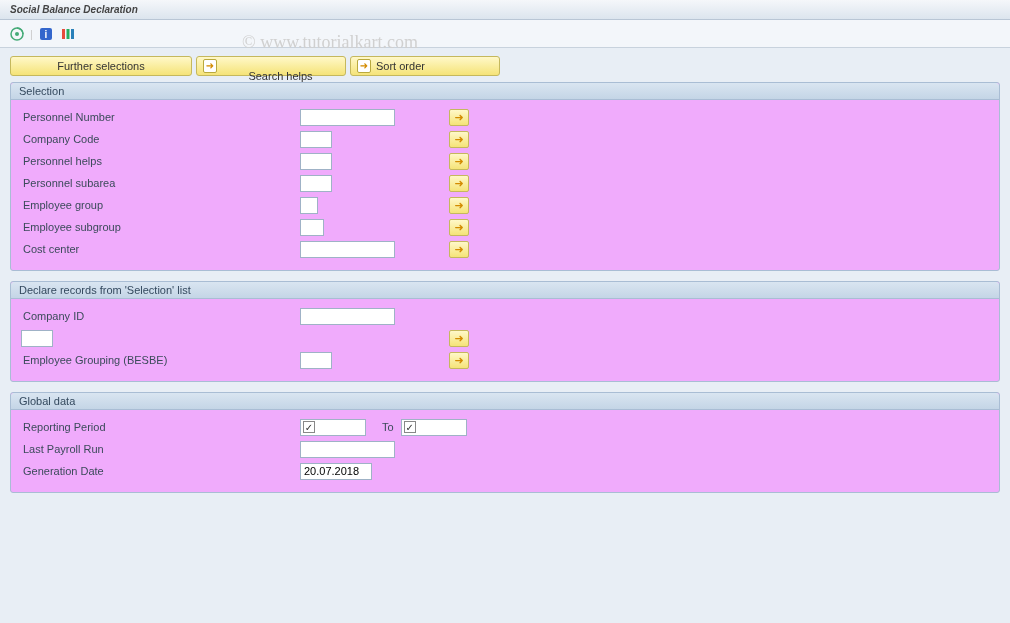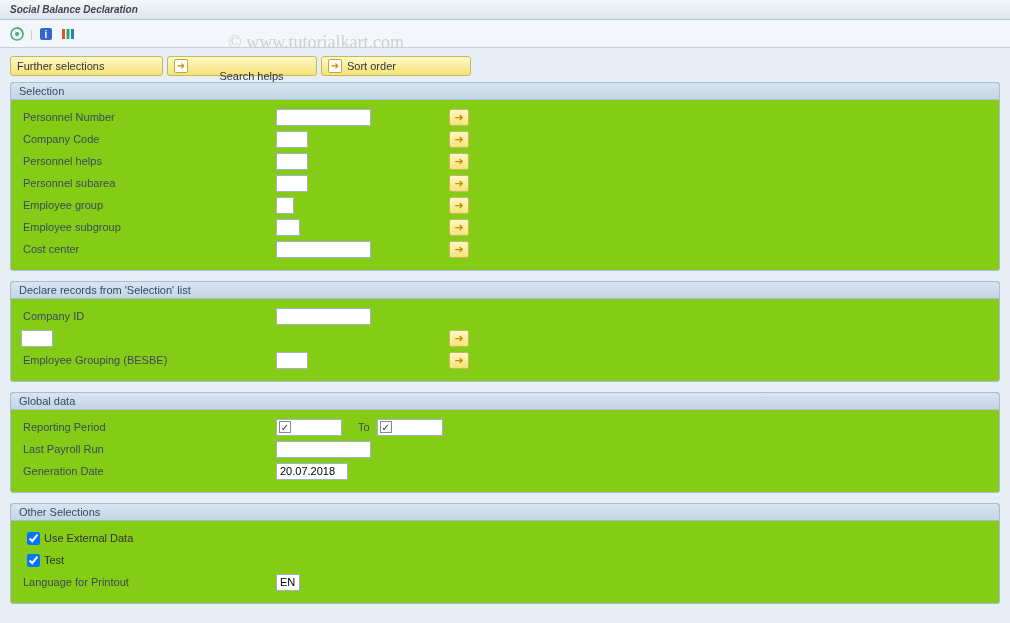--- a/index.html
+++ b/index.html
@@ -32,21 +32,21 @@
     height: 28px;
   }
   .toolbar-strip .ico {
     width: 18px; height: 18px;
     display: inline-flex; align-items: center; justify-content: center;
     cursor: pointer;
     font-size: 13px;
   }
   .watermark {
     position: absolute;
-    top: 32px; left: 228px;
+    top: 32px; left: 242px;
     color: #d0d0d0;
     font-size: 18px;
     font-family: Georgia, serif;
     pointer-events: none;
   }
   .content {
     padding: 8px 10px;
     position: relative;
   }
   .topbuttons {
@@ -60,54 +60,55 @@
     border-radius: 3px;
     padding: 2px 6px;
     height: 20px;
     display: inline-flex;
     align-items: center;
     font-size: 11px;
     color: #333;
     cursor: pointer;
     gap: 5px;
   }
-  .yellow-btn.wide { width: 153px; }
+  .yellow-btn.wide { width: 182px; justify-content: center; }
   .yellow-btn.wide2 { width: 150px; }
   .arrow-ico {
     width: 14px; height: 14px;
     background: #fff;
     border: 1px solid #b9a93e;
     border-radius: 2px;
     display: inline-flex; align-items: center; justify-content: center;
     color: #d38b00;
     font-size: 10px;
     line-height: 1;
   }
   .groupbox {
     border: 1px solid #a9bdd4;
     border-radius: 3px;
     margin-bottom: 10px;
-    background: #84cc16;
+    background: #f0abfc;
   }
   .groupbox .gb-title {
     background: linear-gradient(#d9e5f1, #c4d5e6);
     border-bottom: 1px solid #a9bdd4;
     padding: 2px 8px;
     font-size: 11px;
     color: #34495e;
     border-top-left-radius: 3px;
     border-top-right-radius: 3px;
   }
   .gb-body {
     padding: 6px 10px 10px 10px;
   }
   .form-row {
     display: flex;
     align-items: center;
     height: 22px;
+    gap: 24px;
   }
   .form-label {
     width: 255px;
     padding-left: 2px;
     color: #3b4a5a;
   }
   .input-area {
     display: flex;
     align-items: center;
     gap: 4px;
@@ -307,33 +308,14 @@
       </div>
       <div class="form-row">
         <div class="form-label">Generation Date</div>
         <div class="input-area">
             <input class="txt w-date" value="20.07.2018" style="">
           </div>
       </div>
     </div>
   </div>
 
-  <div class="groupbox" style="margin-bottom:0;">
-    <div class="gb-title">Other Selections</div>
-    <div class="gb-body">
-      <div class="checkbox-row">
-        <input type="checkbox" checked="" style="">
-        <span>Use External Data</span>
-      </div>
-      <div class="checkbox-row">
-        <input type="checkbox" checked="" style="">
-        <span>Test</span>
-      </div>
-      <div class="form-row">
-        <div class="form-label">Language for Printout</div>
-        <div class="input-area">
-            <input class="txt w-short" value="EN" style="">
-          </div>
-      </div>
-    </div>
-  </div>
 
 </div>
 
 </body></html>

